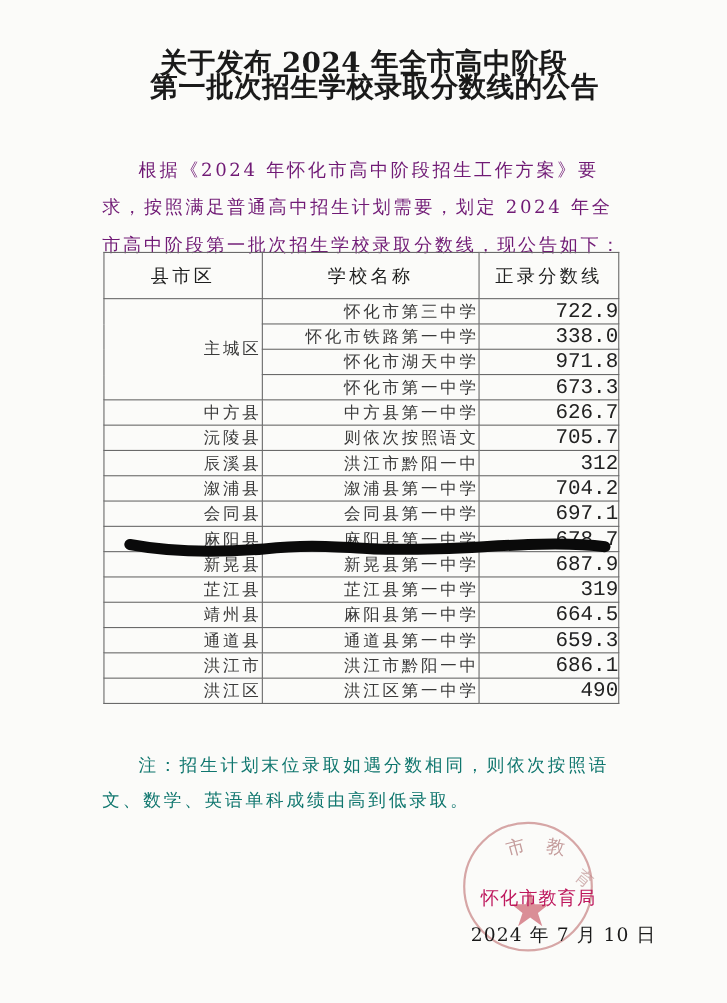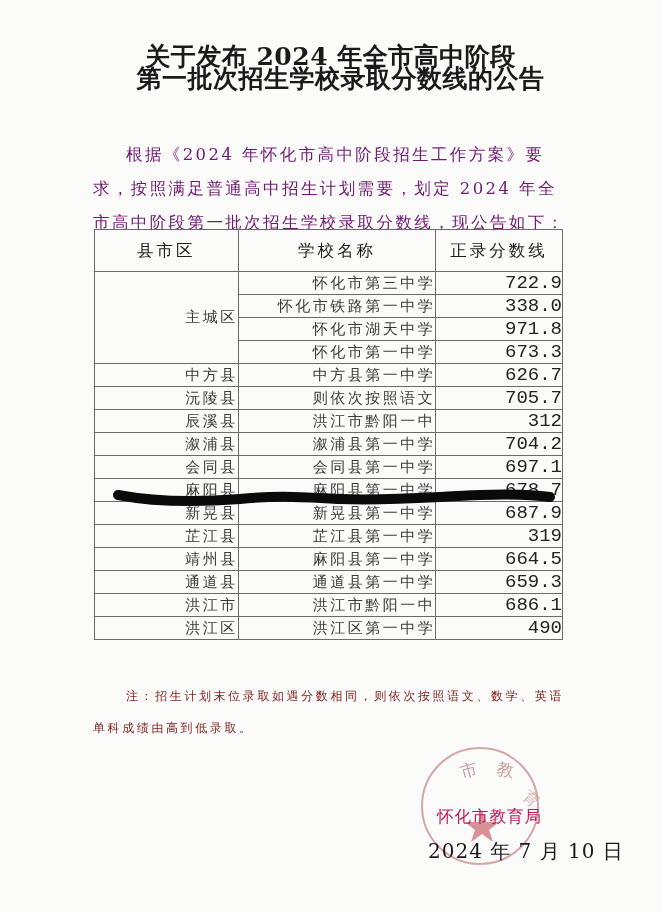--- a/index.html
+++ b/index.html
@@ -32,25 +32,25 @@
   }
   table.scores th {
     height: 41px; font-weight: normal; font-size: 16.5px; color: #1e1e1e; letter-spacing: 3px; text-align: center;
   }
   table.scores td { height: 21.4px; letter-spacing: 2.5px; text-align: right; }
   table.scores td.score { font-family: Liberation Mono, monospace; letter-spacing: 0; font-size: 19px; color: #222; }
   col.c1 { width: 144px; } col.c2 { width: 198px; } col.c3 { width: 127px; }
   .scribble { position: absolute; left: 110px; top: 483px; pointer-events: none; }
   .note {
     position: absolute; left: 93px; top: 680px; width: 480px;
-    font-size: 12px; line-height: 32px; letter-spacing: 2.6px; color: #7f1d1d;
+    font-size: 16px; line-height: 32px; letter-spacing: 2.6px; color: #0f766e;
   }
   .seal { position: absolute; left: 410px; top: 738px; }
   .issuer { position: absolute; left: 437px; top: 806px; font-size: 16.5px; letter-spacing: 1px; color: #be185d; }
-  .date { position: absolute; left: 428px; top: 838px; font-size: 20px; color: #1a1a1a; letter-spacing: 1px; }
+  .date { position: absolute; left: 428px; top: 838px; font-size: 17px; color: #1a1a1a; letter-spacing: 1px; }
 </style>
 </head>
 <body>
 
 <div>
 
   <div class="title l1">关于发布 2024 年全市高中阶段</div>
   <div class="title l2">第一批次招生学校录取分数线的公告</div>
 
   <div class="para" style="top:138px;"><span class="indent"></span><span>根据《2024 年怀化市高中阶段招生工作方案》要求，按照满足普通高中招生计划需要，划定 2024 年全市高中阶段第一批次招生学校录取分数线，现公告如下：</span></div>

